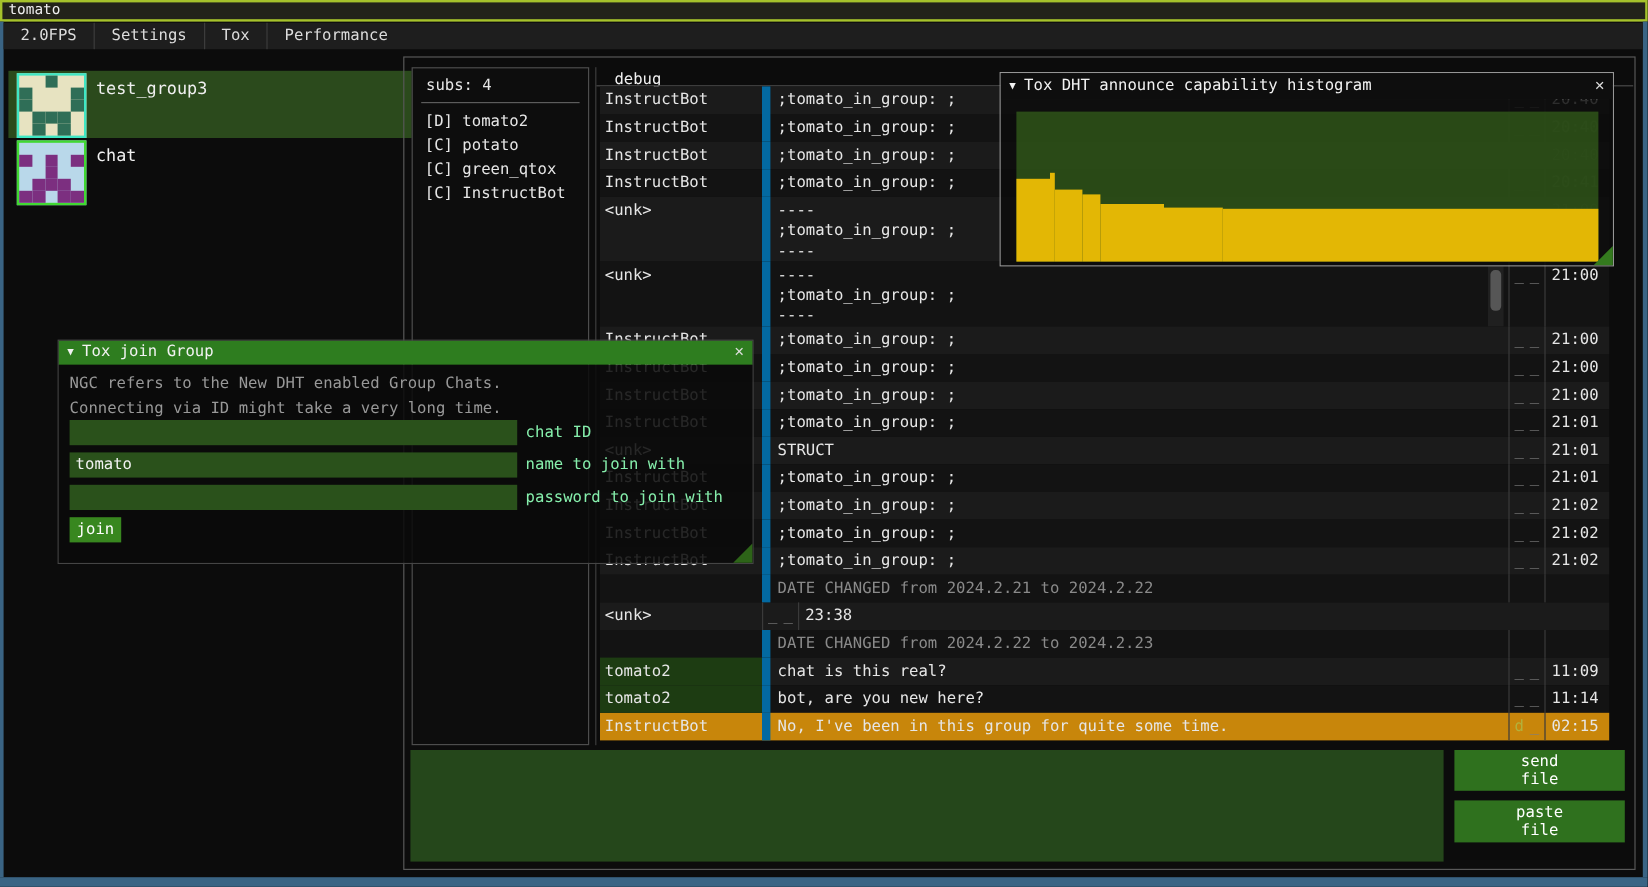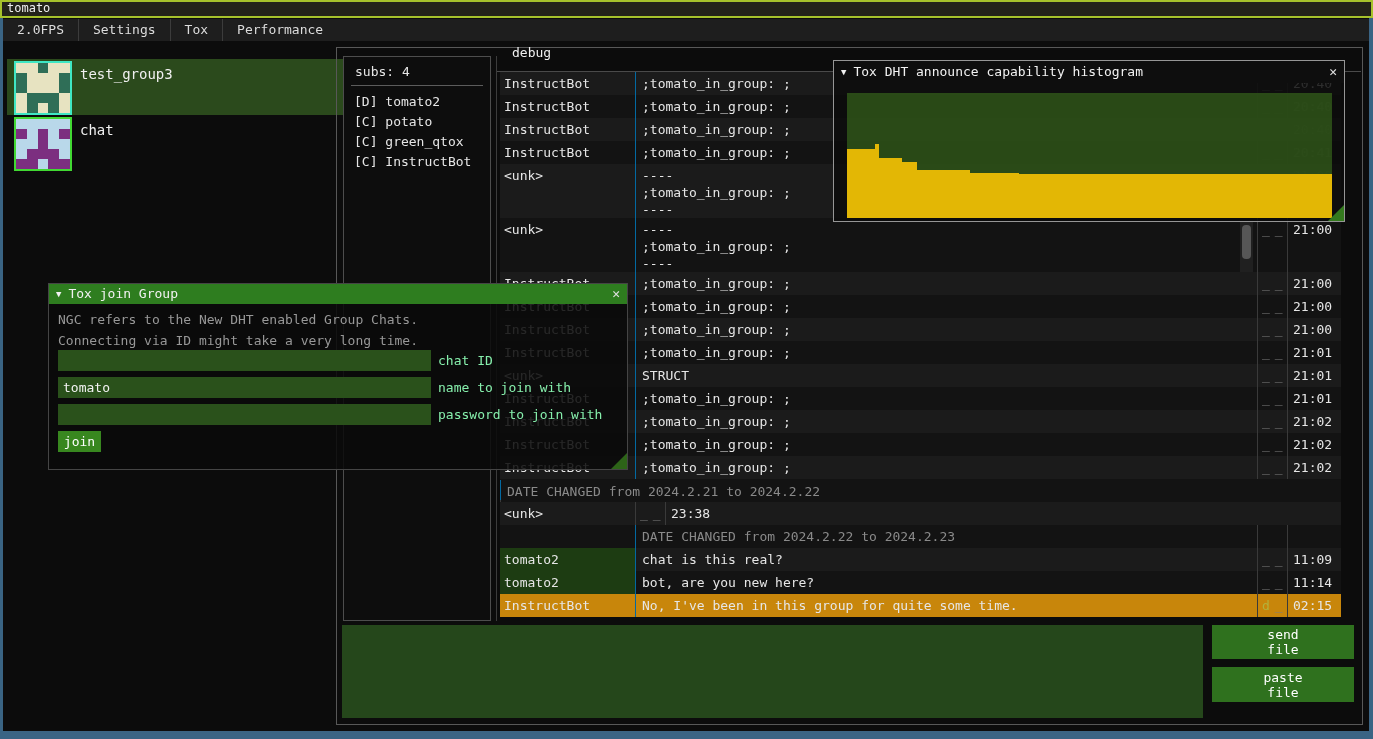--- a/index.html
+++ b/index.html
@@ -38,29 +38,29 @@
   #outer-panel{left:336px;top:47px;width:1027px;height:678px;border:1px solid #585858}
 
   
   #subs-panel{left:343px;top:56px;width:148px;height:565px;border:1px solid #4d4d4d;background:#0d0d0d}
   #subs-title{position:absolute;left:11px;top:7px}
   #subs-sep{position:absolute;left:7px;top:28px;width:132px;height:1px;background:#5c5c5c}
   #subs-list{position:absolute;left:10px;top:35px;line-height:20px}
 
   
   #chat-left-divider{left:496px;top:56px;width:1px;height:565px;background:#3c3c3c}
-  #tab-label{left:512px;top:45px;height:15px;color:#f0f0f0}
+  #tab-label{left:512px;top:59px;height:15px;color:#f0f0f0}
   #tab-underline{left:497px;top:71px;width:864px;height:1px;background:#4a4a4a}
 
   #chat-table{left:500px;top:72px;width:841px}
   .crow{display:flex;height:23px;box-sizing:border-box}
   .crow.tall{height:54px}
   .cell{box-sizing:border-box;overflow:hidden;white-space:pre-line;line-height:21px}
   .cname{width:135px;padding:1px 0 0 4px}
-  .cmsg{width:622px;padding:1px 0 0 6px;border-left:1px solid #0369a1}
+  .cmsg{width:622px;padding:1px 0 0 6px;border-left:7px solid #0369a1}
   .tall .cmsg{line-height:17px;padding-top:3px}
   .cflags{width:30px;padding:1px 0 0 4px;border-left:1px solid #3a3a3a;color:#7e7e7e;display:flex;gap:5px}
   .ctime{width:49px;padding:1px 0 0 5px;border-left:1px solid #3a3a3a}
   .date-text{color:#8a8a8a}
 
   
   #chat-scrollbar{left:1240px;top:222px;width:13px;height:50px;background:#202020}
   #chat-scroll-thumb{position:absolute;left:2px;top:3px;width:9px;height:34px;background:#565656;border-radius:4px}
 
   
@@ -286,21 +286,21 @@
       <div class="cell cmsg">;tomato_in_group: ;</div>
       <div class="cell cflags"><span>_</span><span>_</span></div>
       <div class="cell ctime">21:02</div>
     </div>
     <div class="crow" style="background: rgb(27, 27, 27);">
       <div class="cell cname">InstructBot</div>
       <div class="cell cmsg">;tomato_in_group: ;</div>
       <div class="cell cflags"><span>_</span><span>_</span></div>
       <div class="cell ctime">21:02</div>
     </div>
-    <div class="crow" style="background: rgb(19, 19, 19); flex-direction: column;">
+    <div class="crow" style="background: rgb(19, 19, 19);">
       <div class="cell cname"></div>
       <div class="cell cmsg date-text">DATE CHANGED from 2024.2.21 to 2024.2.22</div>
       <div class="cell cflags"></div>
       <div class="cell ctime"></div>
     </div>
     <div class="crow" style="background: rgb(27, 27, 27);">
       <div class="cell cname">&lt;unk&gt;</div>
       <div class="cell cflags"><span>_</span><span>_</span></div>
       <div class="cell ctime">23:38</div>
     </div>

